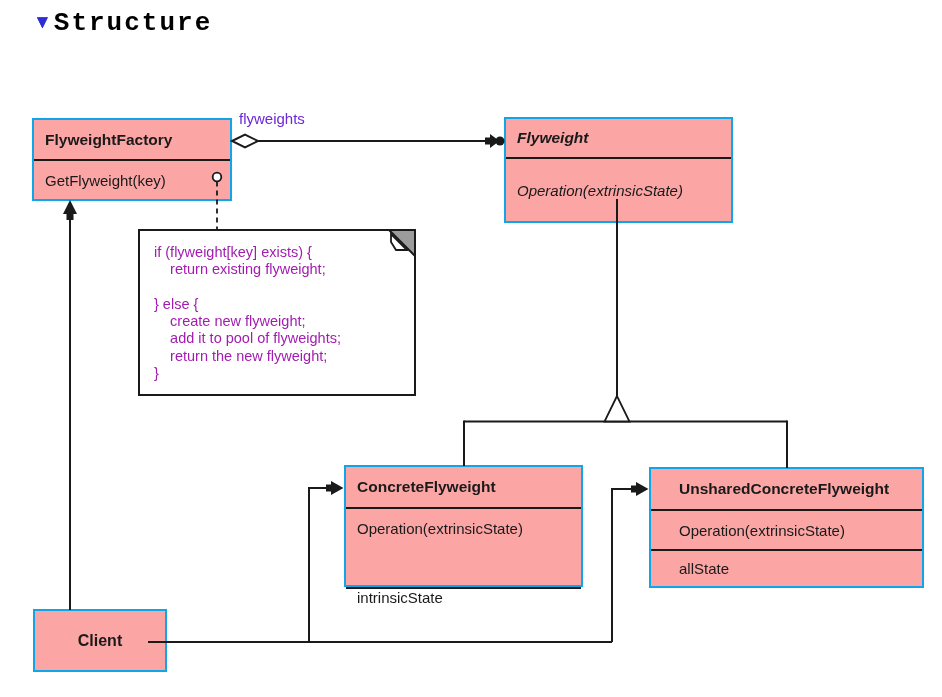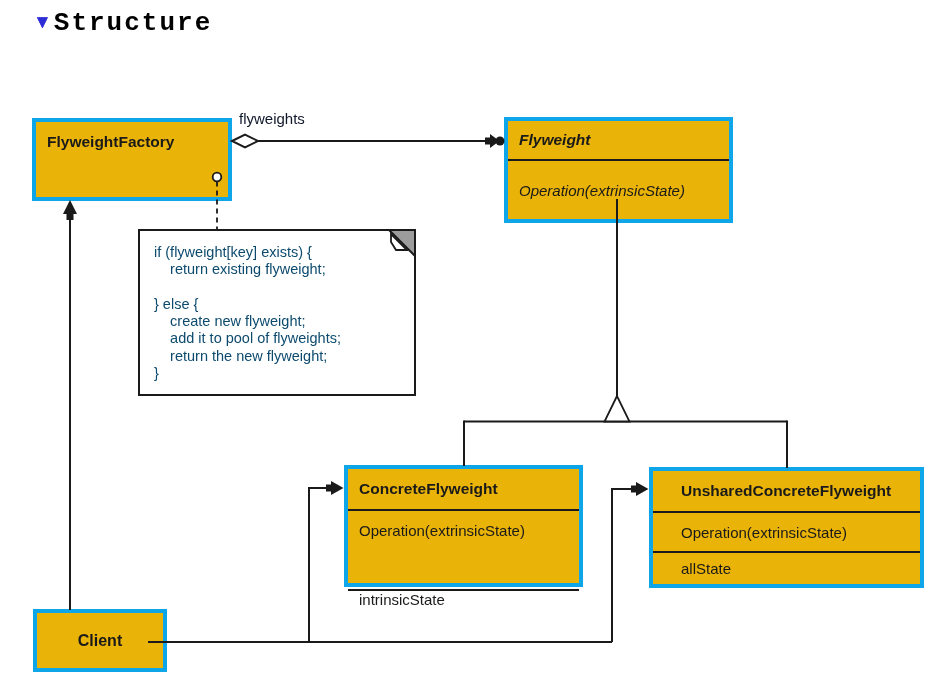--- a/index.html
+++ b/index.html
@@ -13,22 +13,22 @@
     font-size:19px;line-height:1;margin-top:2px;
     background:linear-gradient(180deg,#8fa4f5 0%,#2d2dd6 70%,#2222b8 100%);
     -webkit-background-clip:text;background-clip:text;color:#2d2dd6;cursor:pointer;
   }
   #heading .txt{
     font-family:Liberation Mono, monospace;font-weight:bold;font-size:26px;
     letter-spacing:2px;line-height:1;margin-left:2px;color:#000;
   }
   
   .cls{
-    position:absolute;box-sizing:border-box;background:#eab308;
-    border:4px solid #0ea5e9;display:flex;flex-direction:column;
+    position:absolute;box-sizing:border-box;background:#fca5a5;
+    border:2px solid #0ea5e9;display:flex;flex-direction:column;
     font-size:15px;
   }
   .cls .row{
     box-sizing:border-box;display:flex;align-items:center;
     padding:0 11px;border-top:2px solid #1a1a1a;flex:1 1 auto;
   }
   .cls .row:first-child{border-top:none;}
   .cls .title{font-weight:bold;font-size:15.5px;}
   .italic{font-style:italic;}
   #box-flyweight-factory{left:32px;top:118px;width:200px;height:83px;}
@@ -46,39 +46,40 @@
   #box-client{left:33px;top:609px;width:134px;height:63px;justify-content:center;}
   #box-client .row{border-top:none;justify-content:center;font-weight:bold;font-size:16px;}
   
   #note{
     position:absolute;left:138px;top:229px;width:278px;height:167px;
     box-sizing:border-box;background:#fff;border:2px solid #1a1a1a;
     padding:13px 6px 0 14px;
   }
   #note pre{
     margin:0;font-family:"Liberation Sans",sans-serif;
-    font-size:14.5px;line-height:17.3px;white-space:pre;color:#0c4a6e;
+    font-size:14.5px;line-height:17.3px;white-space:pre;color:#a21caf;
   }
   
-  #label-flyweights{position:absolute;left:239px;top:110px;font-size:15px;color:#0f172a;}
+  #label-flyweights{position:absolute;left:239px;top:110px;font-size:15px;color:#6d28d9;}
   
   #wires{position:absolute;left:0;top:0;z-index:10;pointer-events:none;}
 </style>
 </head>
 <body>
 
 <div id="canvas">
 
   <div id="heading">
     <span class="tri">▼</span>
     <span class="txt">Structure</span>
   </div>
 
   <div class="cls" id="box-flyweight-factory">
     <div class="row title">FlyweightFactory</div>
+    <div class="row">GetFlyweight(key)</div>
   </div>
 
   <div class="cls" id="box-flyweight">
     <div class="row title italic">Flyweight</div>
     <div class="row italic">Operation(extrinsicState)</div>
   </div>
 
   <div class="cls" id="box-concrete">
     <div class="row title">ConcreteFlyweight</div>
     <div class="row">Operation(extrinsicState)</div>

